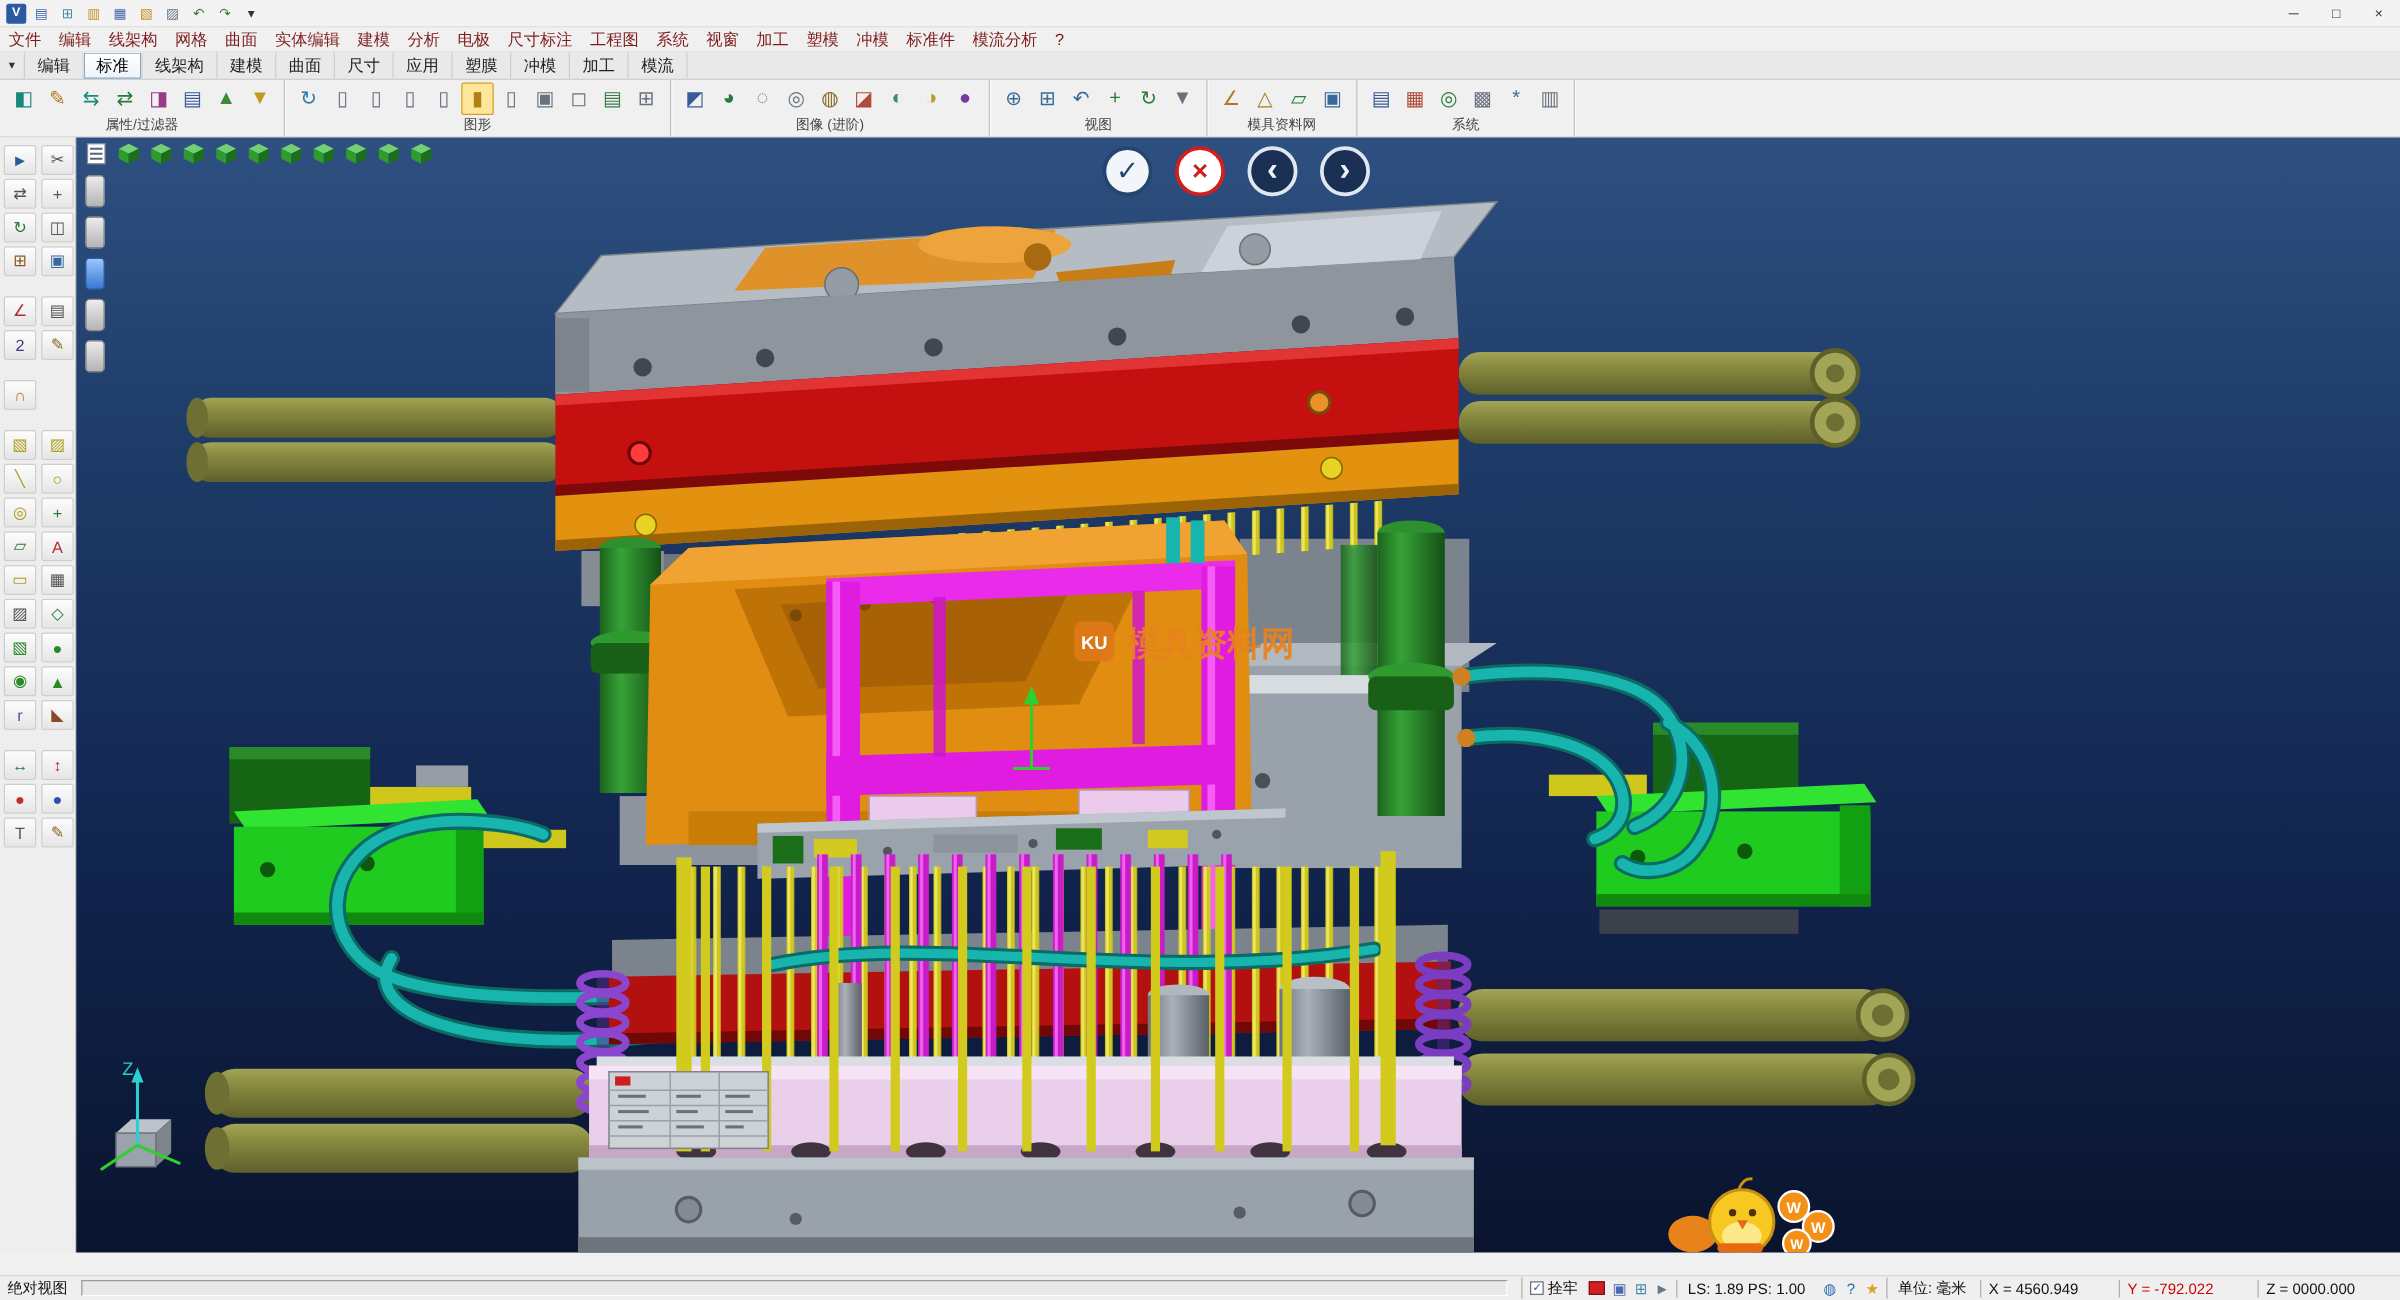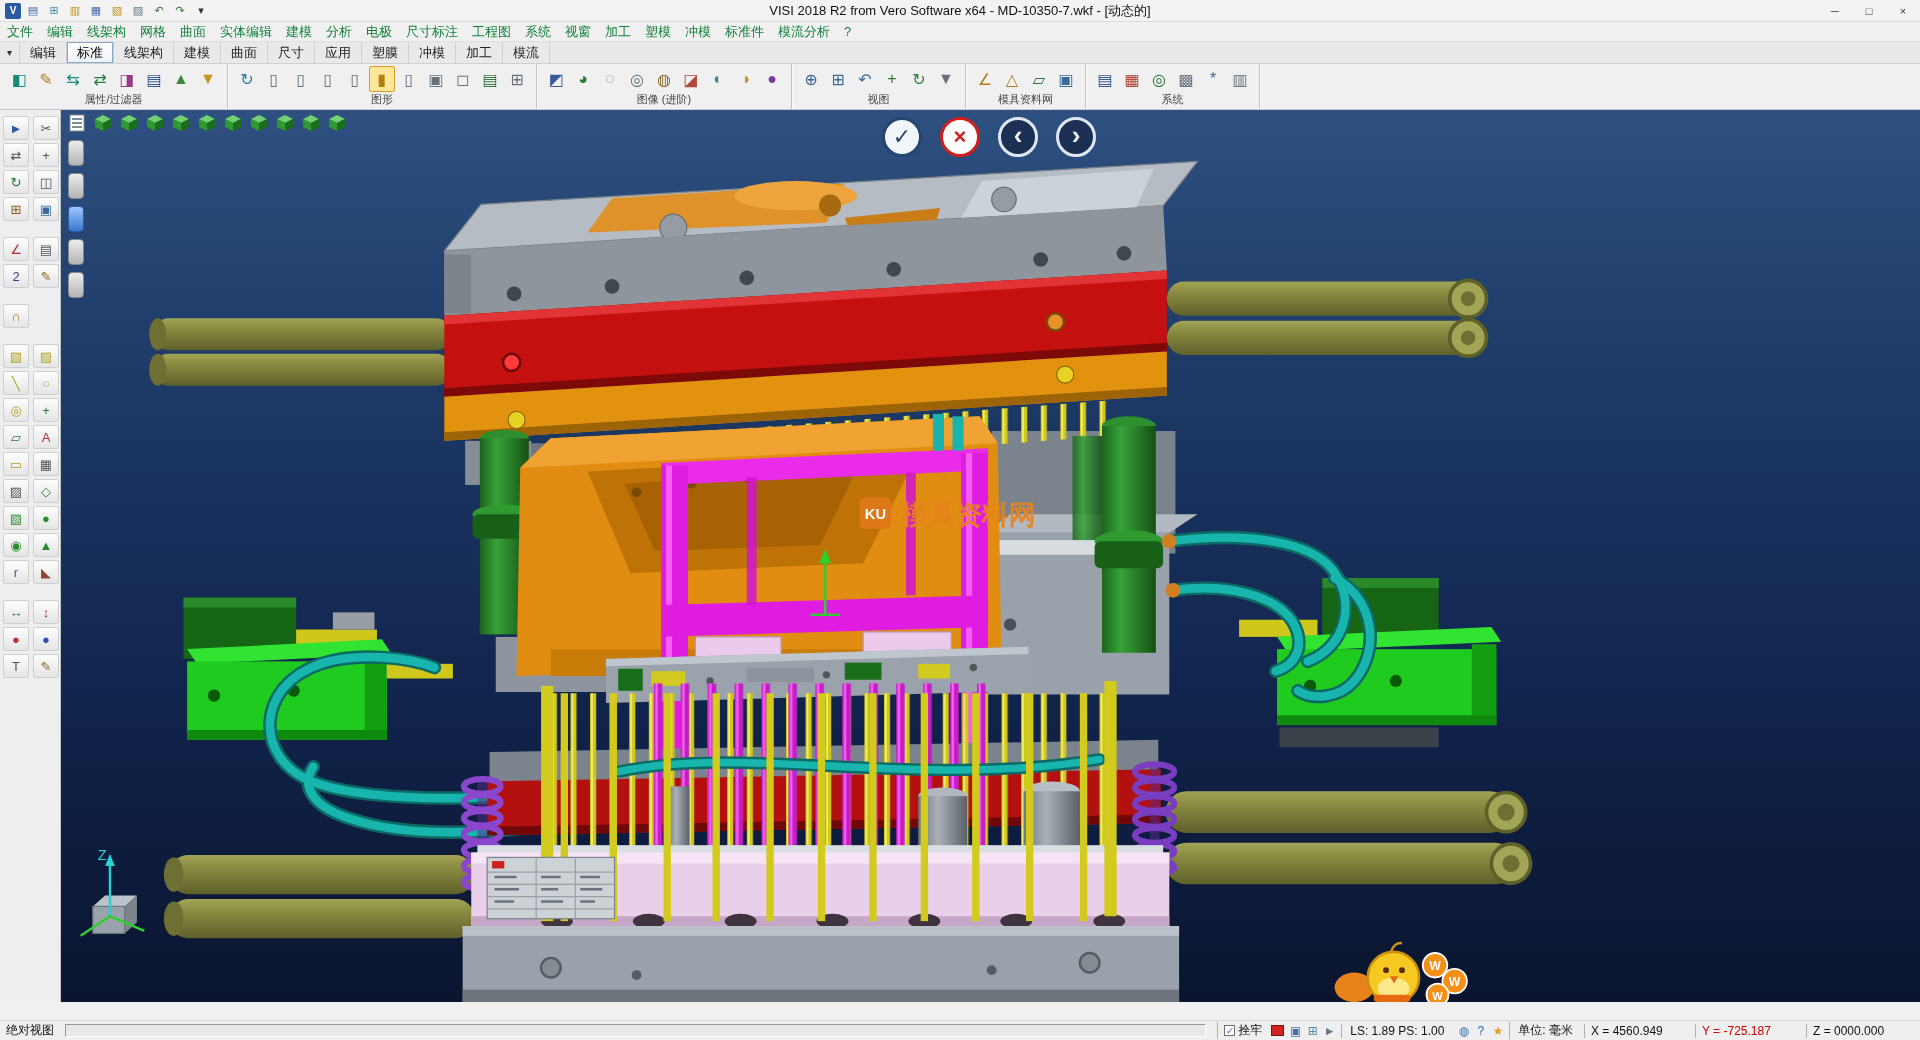--- a/index.html
+++ b/index.html
@@ -10,21 +10,21 @@
   #titlebar{position:absolute;top:0;left:0;right:0;height:22px;background:#f3f3f3;border-bottom:1px solid #dcdcdc;display:flex;align-items:center}
   #qa{display:flex;align-items:center;gap:3px;padding-left:5px;z-index:2}
   .qab{width:18px;height:16px;display:flex;align-items:center;justify-content:center;font-size:11px;cursor:default}
   .applogo{background:#2a5aa0;color:#fff !important;font-weight:bold;font-size:10px;border-radius:2px;width:16px}
   #title{position:absolute;left:0;right:0;text-align:center;font-size:13px;color:#111;pointer-events:none}
   .wbtns{margin-left:auto;display:flex;z-index:2}
   .wbtn{width:34px;height:21px;display:flex;align-items:center;justify-content:center;font-size:11px;color:#333}
 
   
   #menubar{position:absolute;top:22px;left:0;right:0;height:20px;background:#f0f0f0;display:flex;align-items:center;border-bottom:1px solid #e0e0e0}
-  .menu-item{padding:0 7px;font-size:13px;line-height:20px;color:#15803d}
+  .menu-item{padding:0 7px;font-size:13px;line-height:20px;color:#7f1d1d}
 
   
   #tabbar{position:absolute;top:42px;left:0;right:0;height:22px;background:#e9e9e9;display:flex;align-items:stretch;border-bottom:1px solid #d0d0d0}
   .tab-caret{width:20px;display:flex;align-items:center;justify-content:center;font-size:10px;color:#333;border-right:1px solid #cfcfcf}
   #tabs{display:flex}
   .tab{padding:0 10px;font-size:13px;line-height:21px;color:#222;border-right:1px solid #cfcfcf}
   .tab.active{background:linear-gradient(#ffffff,#eef3f8);box-shadow:inset 0 0 0 1px #88a8c8;font-weight:normal;color:#000}
 
   
   #toolbar{position:absolute;top:64px;left:0;right:0;height:46px;background:#f0f0f0;border-bottom:1px solid #c8c8c8;display:flex}
@@ -84,21 +84,20 @@
         <div class="qab" style="color: rgb(74, 106, 176);">▤</div>
         <div class="qab" style="color: rgb(74, 138, 176);">⊞</div>
         <div class="qab" style="color: rgb(192, 144, 32);">▥</div>
         <div class="qab" style="color: rgb(74, 106, 176);">▦</div>
         <div class="qab" style="color: rgb(192, 144, 32);">▧</div>
         <div class="qab" style="color: rgb(102, 119, 136);">▨</div>
         <div class="qab" style="color: rgb(58, 122, 58);">↶</div>
         <div class="qab" style="color: rgb(58, 122, 58);">↷</div>
         <div class="qab" style="color: rgb(51, 51, 51);">▾</div>
       </div>
-    <div id="title">VISI 2018 R2 from Vero Software x64 - MD-10350-7.wkf - [动态的]</div>
     <div class="wbtns">
       <div class="wbtn">─</div>
       <div class="wbtn">□</div>
       <div class="wbtn">×</div>
     </div>
   </div>
 
   <div id="menubar">
       <div class="menu-item">文件</div>
       <div class="menu-item">编辑</div>
@@ -712,17 +711,17 @@
         <div class="sglyph" style="color: rgb(102, 119, 136);">►</div>
       </span>
     <span class="seg">LS: 1.89 PS: 1.00</span>
     <span id="sIconsRight">
         <div class="sglyph" style="color: rgb(42, 106, 176);">◍</div>
         <div class="sglyph" style="color: rgb(42, 106, 176);">?</div>
         <div class="sglyph" style="color: rgb(224, 160, 32);">★</div>
       </span>
     <span class="seg">单位: 毫米</span>
     <span class="coord">X = 4560.949</span>
-    <span class="coord y">Y = -725.187</span>
+    <span class="coord y">Y = -792.022</span>
     <span class="coord">Z = 0000.000</span>
   </div>
 
 </div>
 
 </body></html>

